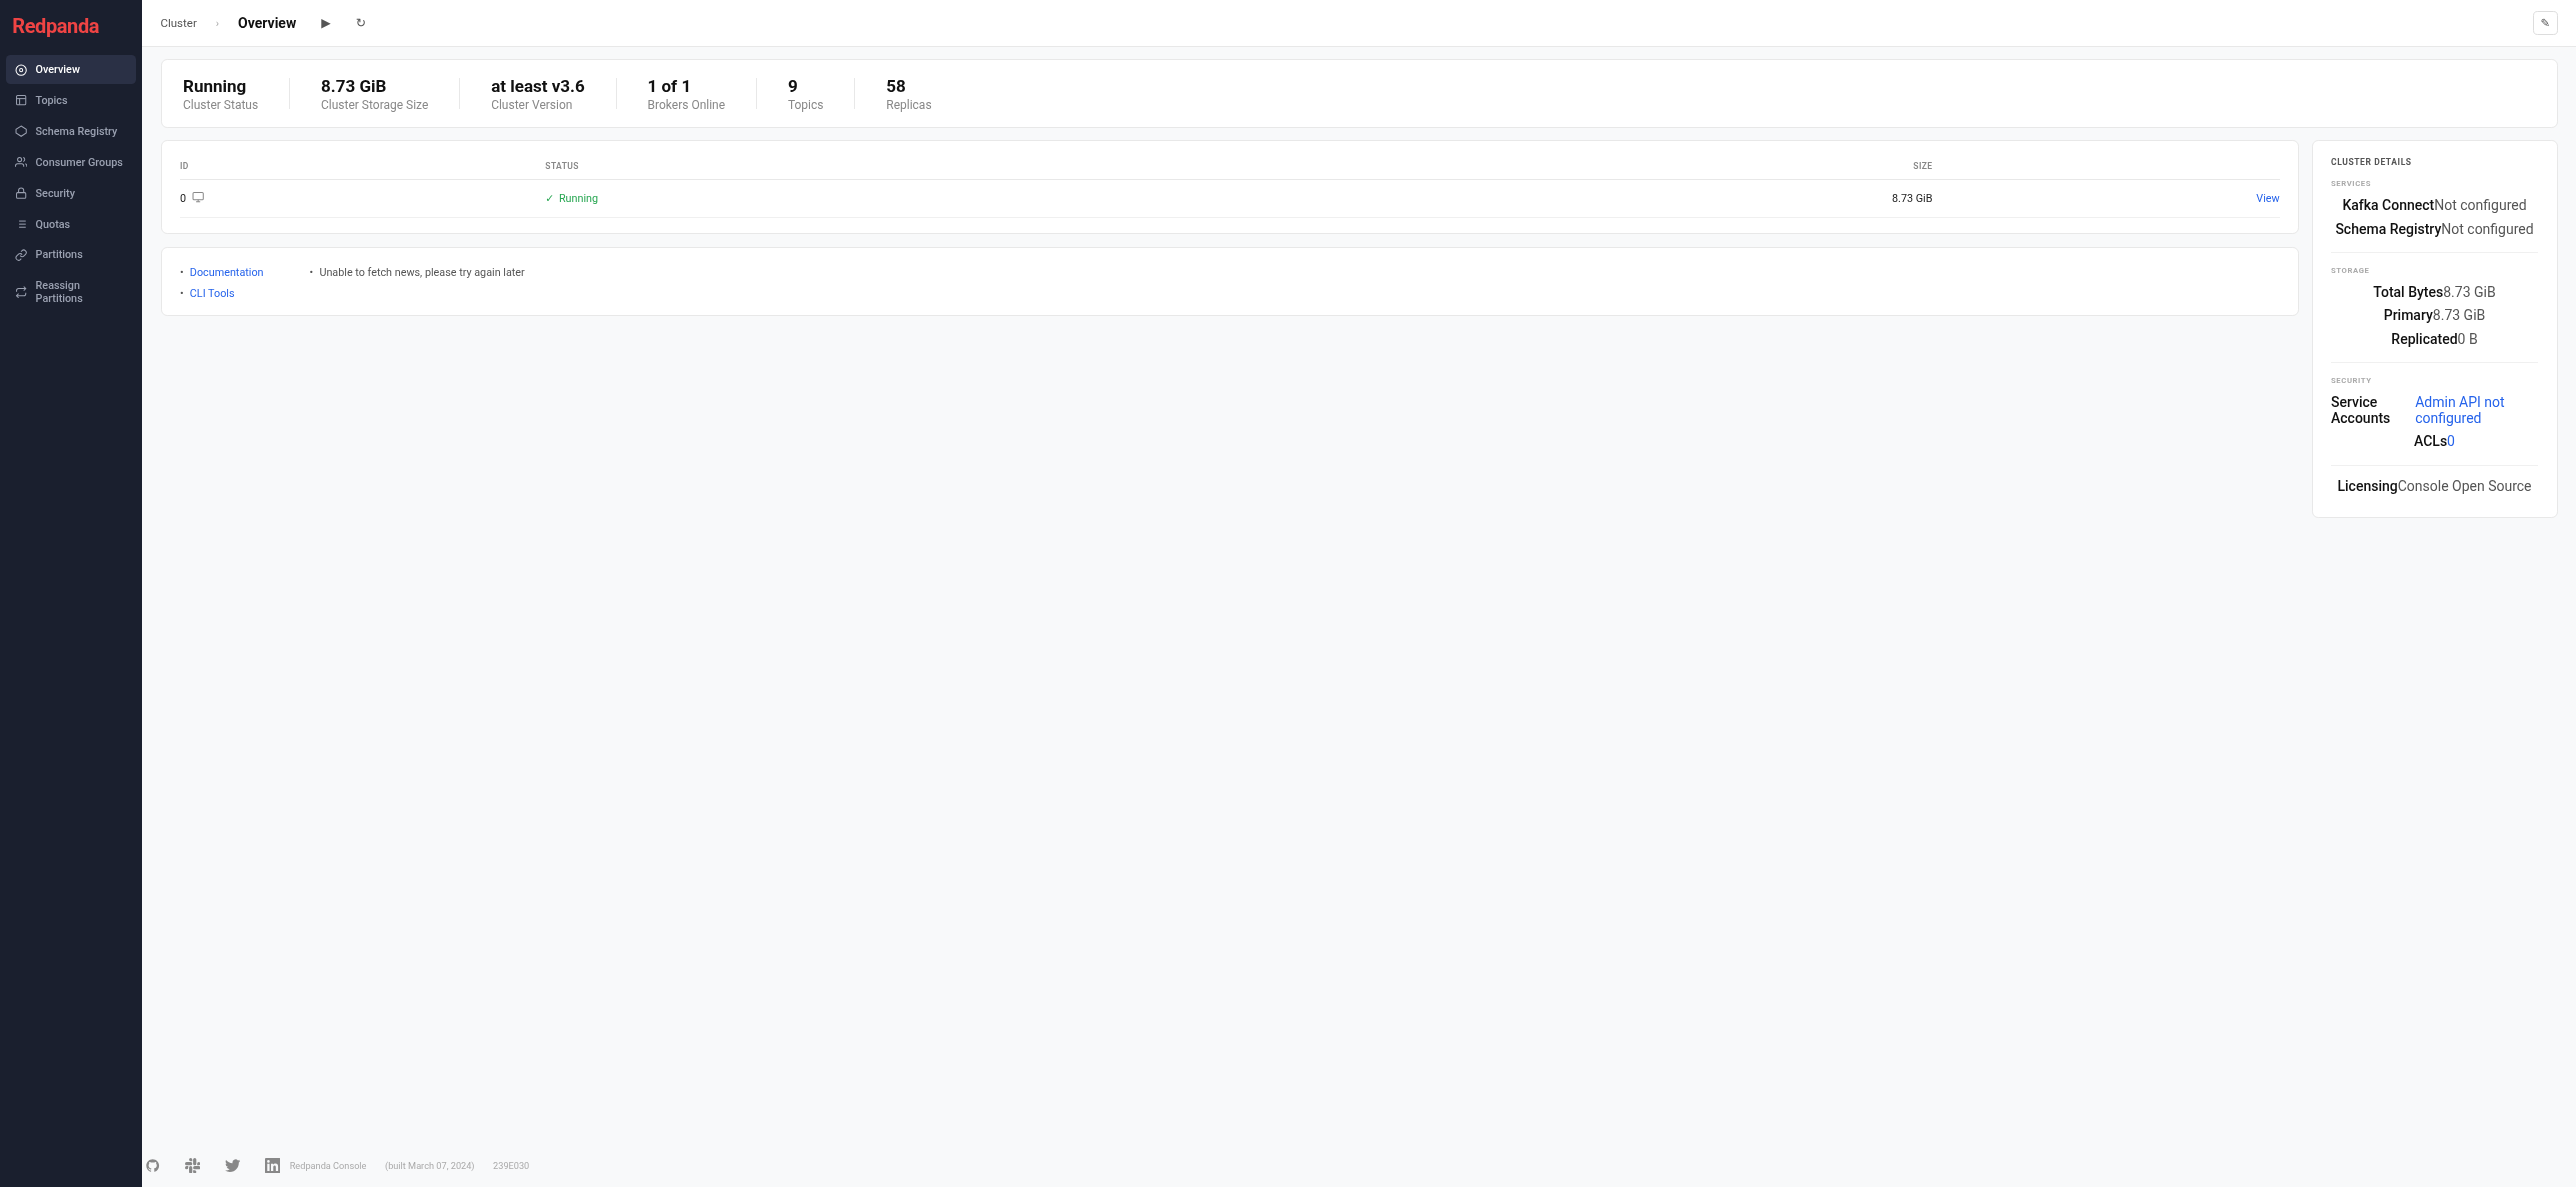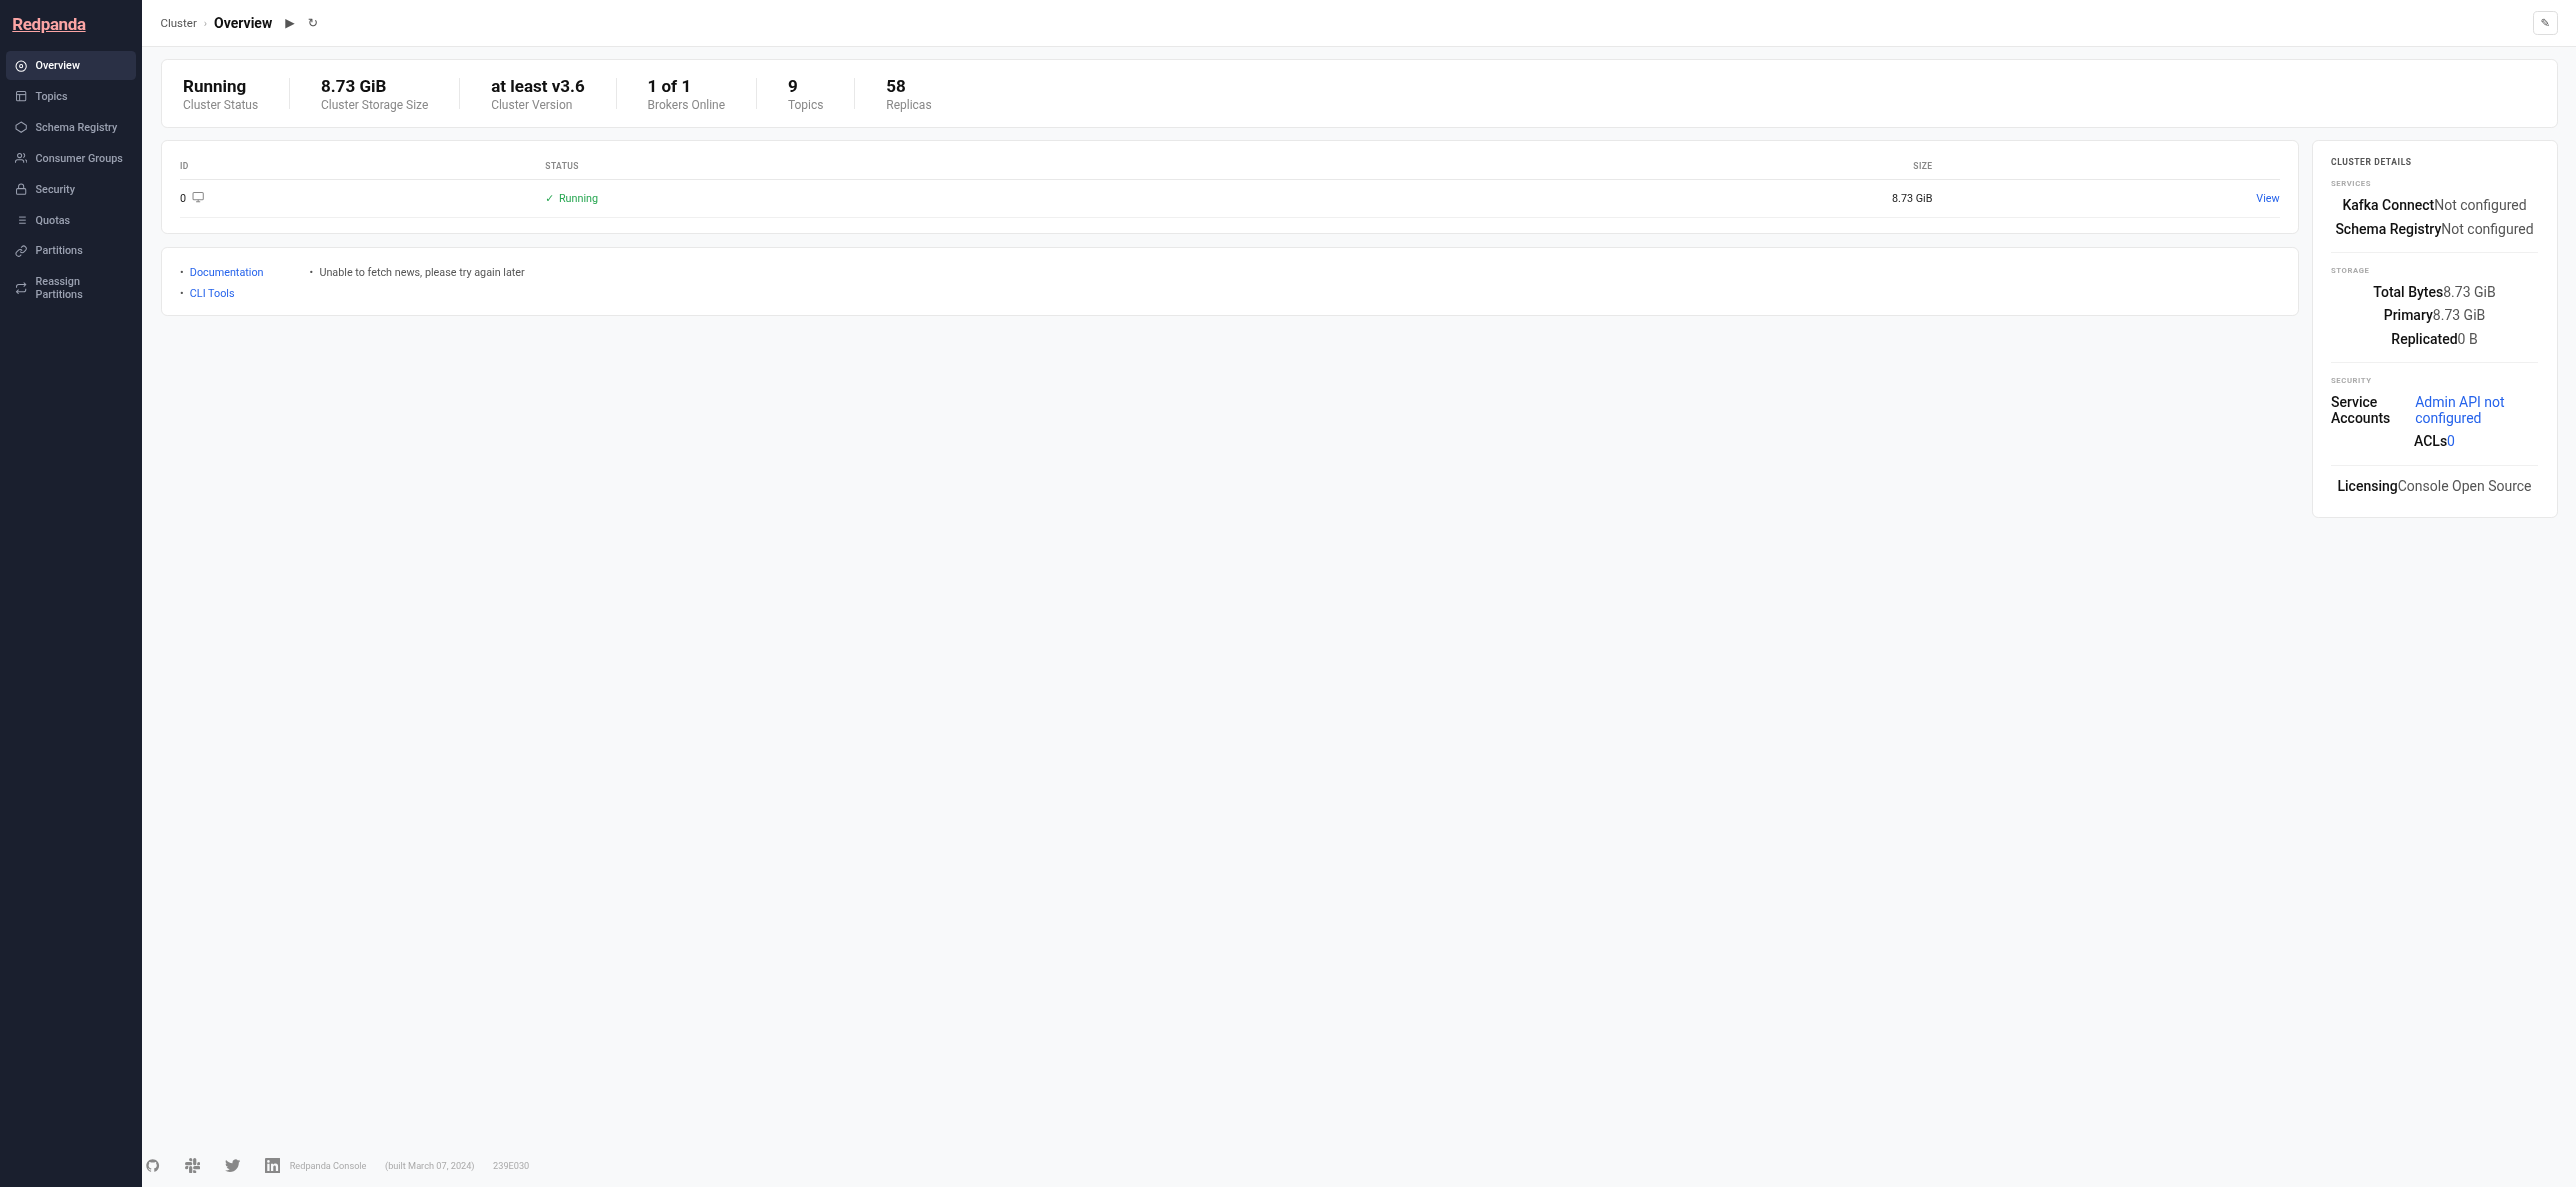--- a/index.html
+++ b/index.html
@@ -13,25 +13,24 @@
       display: flex;
       flex-direction: column;
       padding: 0;
       height: 100vh;
       overflow-y: auto;
     }
     .sidebar-logo {
       padding: 14px 12.3px 17px 12.3px;
     }
     .logo-text {
-      color: #fca5a5;
-      font-size: 17px;
+      color: #ef4444;
+      font-size: 20px;
       font-weight: 700;
       letter-spacing: -0.4px;
-      text-decoration: underline;
     }
     .sidebar-nav {
       display: flex;
       flex-direction: column;
       gap: 1.5px;
       padding: 0 6.2px;
     }
     .nav-item {
       display: flex;
       align-items: center;
@@ -61,21 +60,21 @@
       display: flex;
       align-items: center;
       justify-content: space-between;
       padding: 10.8px 18.5px;
       background: #fff;
       border-bottom: 0.8px solid #e8e8e8;
     }
     .breadcrumb {
       display: flex;
       align-items: center;
-      gap: 7px;
+      gap: 19px;
       font-size: 11.5px;
     }
     .breadcrumb-cluster {
       color: #555;
       font-weight: 400;
     }
     .breadcrumb-sep { color: #aaa; font-size: 10.8px; }
     .breadcrumb-current { color: #111; font-weight: 700; font-size: 14px; }
     .header-icons { display: flex; align-items: center; gap: 7.7px; }
     .header-icon-btn {

